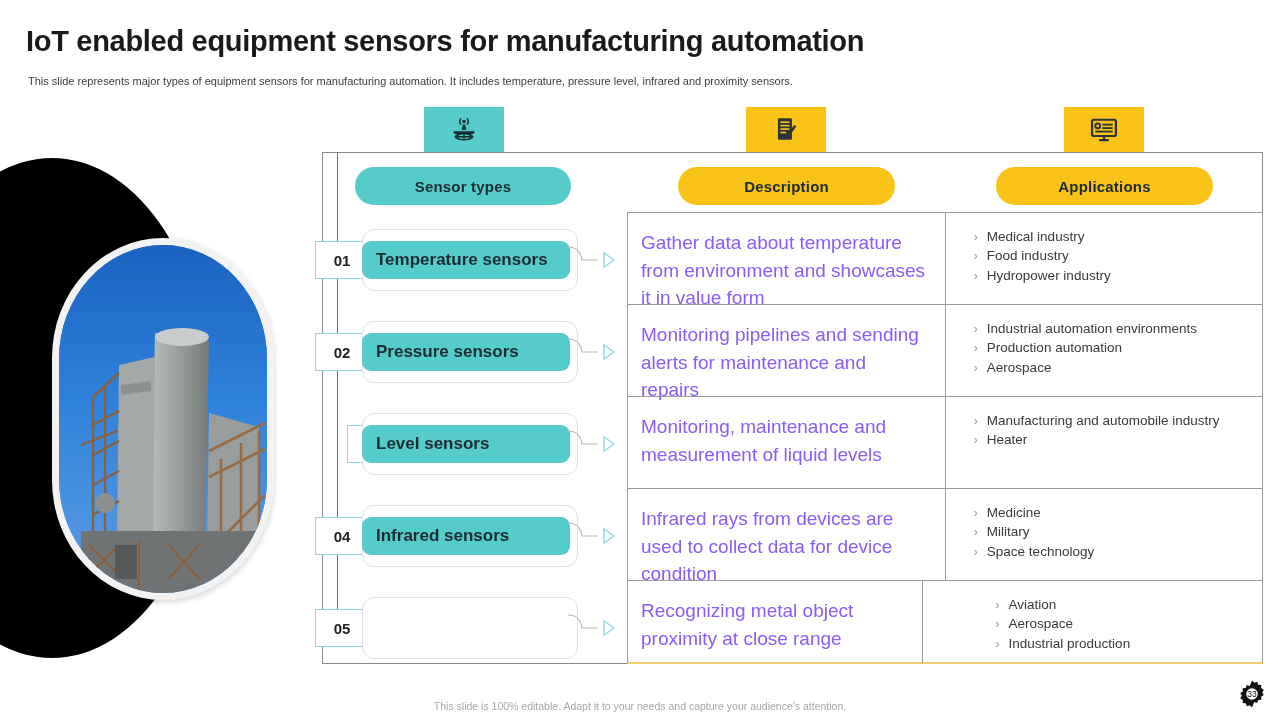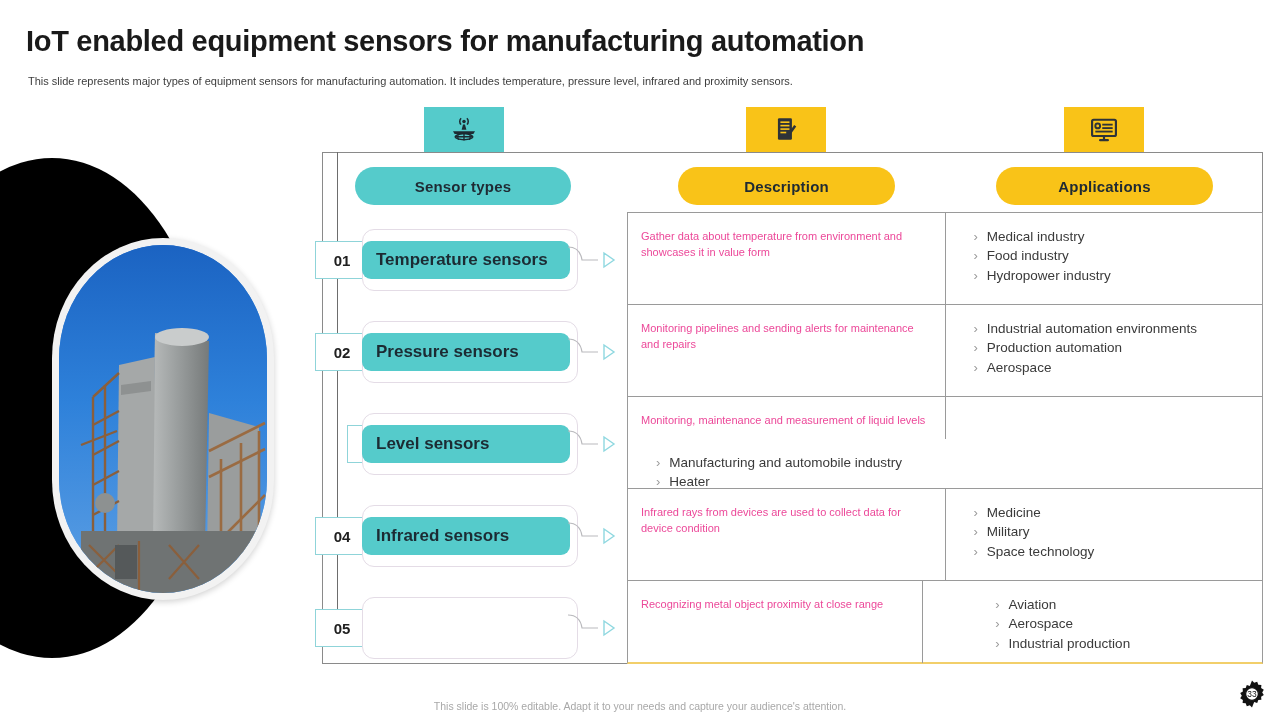--- a/index.html
+++ b/index.html
@@ -113,21 +113,21 @@
   .table {
     position: absolute; left: 627px; top: 212px;
     width: 636px; height: 452px;
     border: 1px solid #9a9a9a;
     border-bottom: 2px solid #f2cf6a;
   }
   .trow { display: flex; border-bottom: 1px solid #9a9a9a; }
   .trow:last-child { border-bottom: none; }
   .tcell-desc {
     width: 318px; padding: 16px 18px 10px 13px;
-    font-size: 11px; color: #ec4899; line-height: 1.45;
+    font-size: 19px; color: #8b5cf6; line-height: 1.45;
     border-right: 1px solid #9a9a9a;
   }
   .tcell-apps { width: 317px; padding: 15px 10px 10px 28px; }
   .app-item {
     display: flex; align-items: flex-start; gap: 9px;
     font-size: 13.5px; color: #3a3a3a; line-height: 1.36; margin-bottom: 1px;
   }
   .chev { color: #9b9b9b; font-size: 13px; line-height: 1.36; }
 
   
@@ -352,21 +352,21 @@
           <span class="chev">›</span>
           <span>Production automation</span>
         </div>
         <div class="app-item">
           <span class="chev">›</span>
           <span>Aerospace</span>
         </div>
       </div>
     </div>
 
-    <div class="trow" style="height:92px;flex-direction:column;">
+    <div class="trow" style="height:92px;">
       <div class="tcell-desc">Monitoring, maintenance and measurement of liquid levels</div>
       <div class="tcell-apps">
         <div class="app-item">
           <span class="chev">›</span>
           <span>Manufacturing and automobile industry</span>
         </div>
         <div class="app-item">
           <span class="chev">›</span>
           <span>Heater</span>
         </div>

